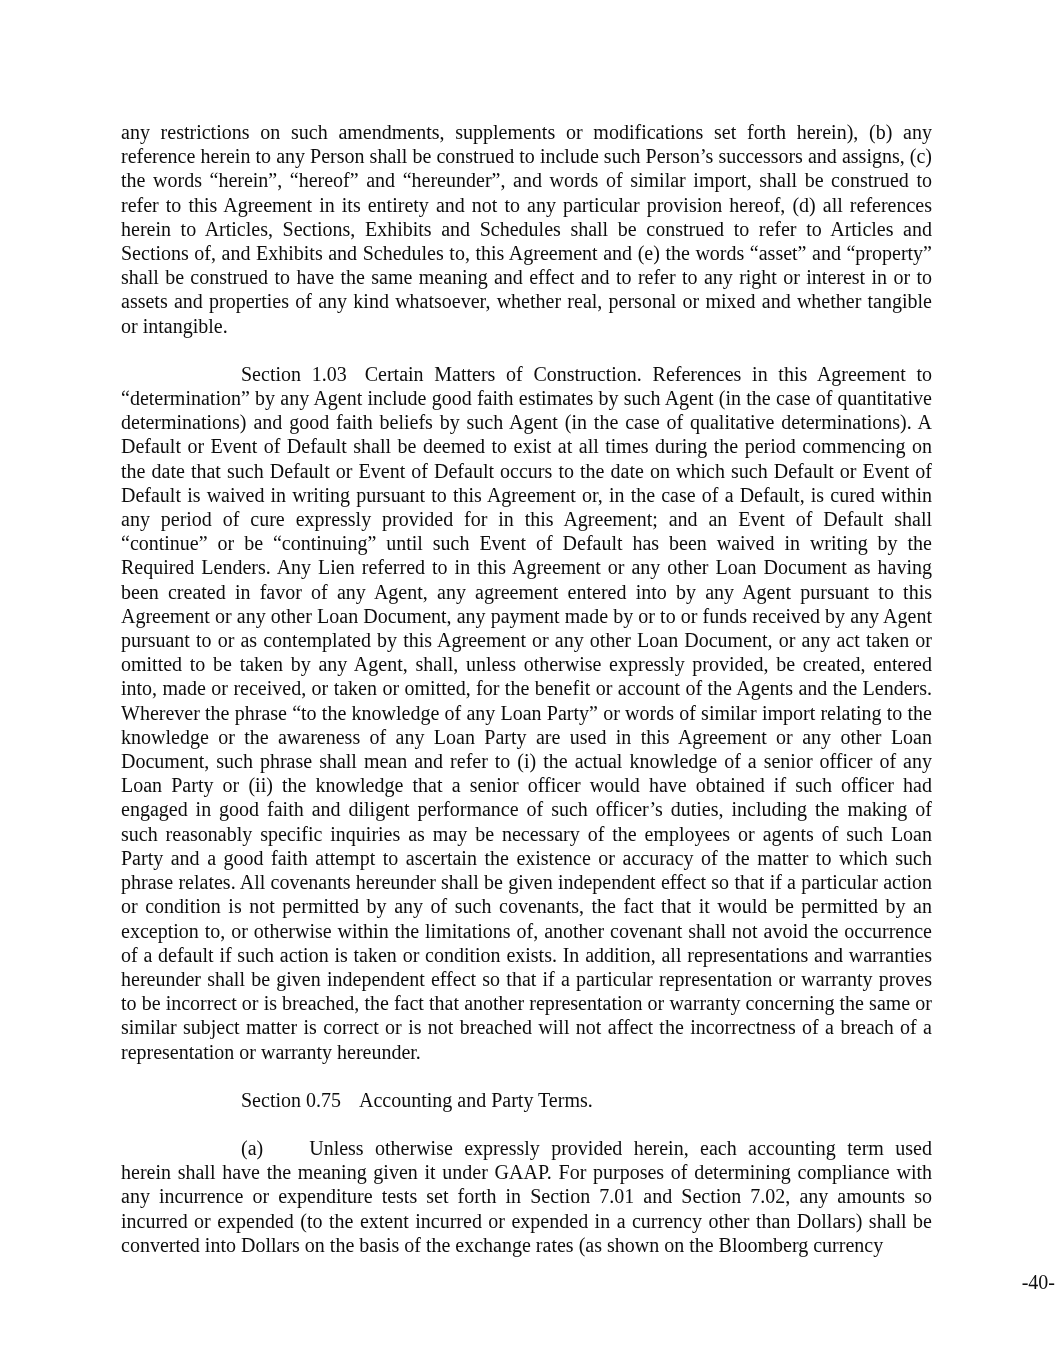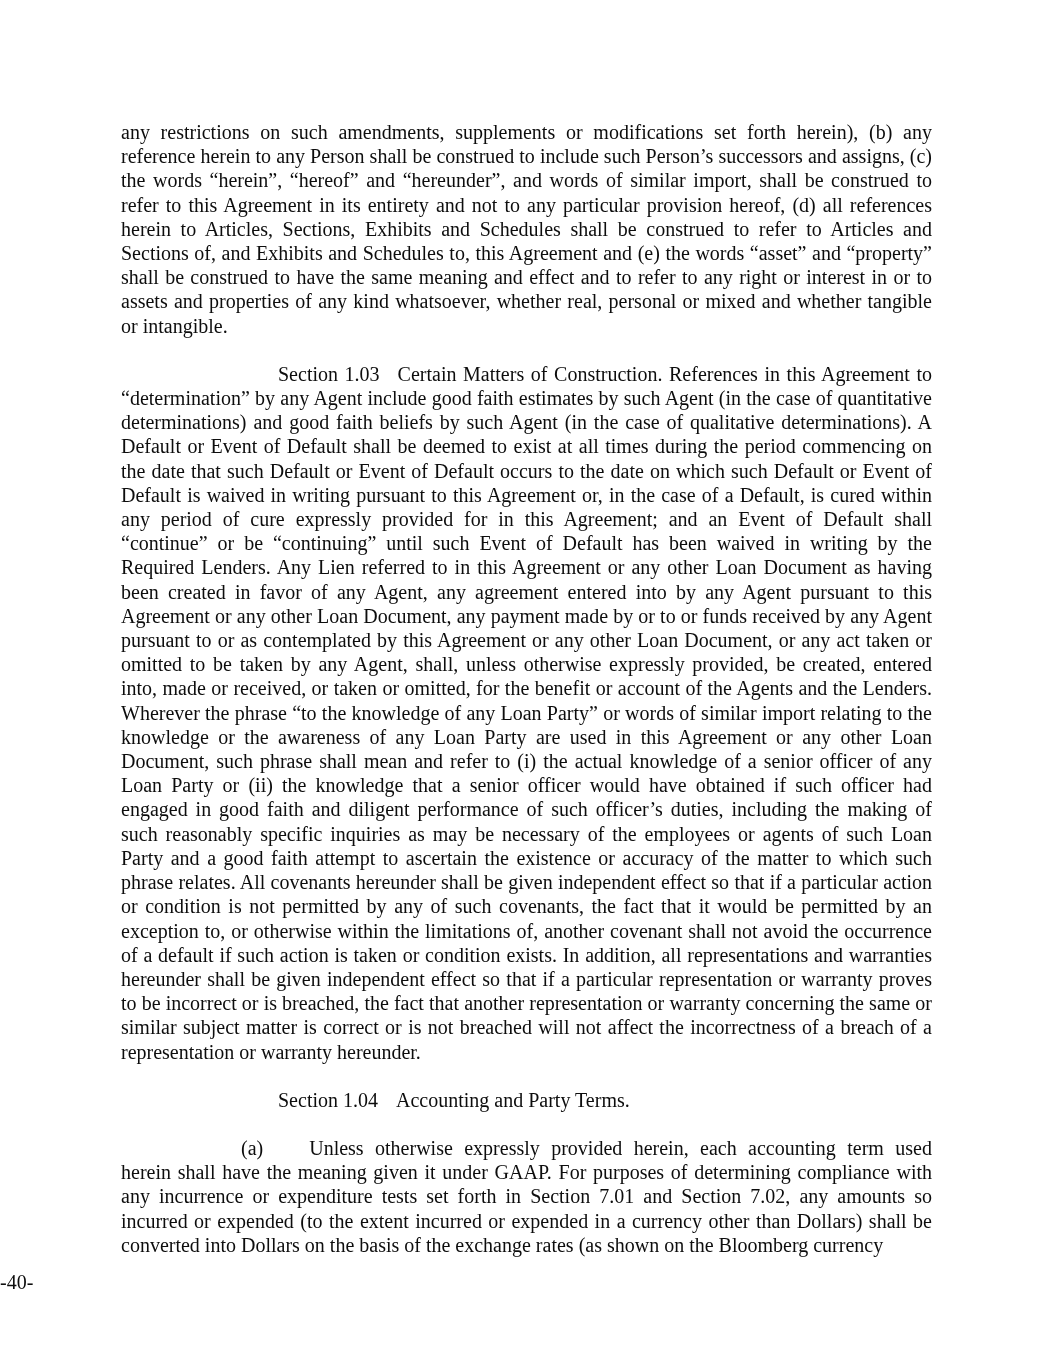--- a/index.html
+++ b/index.html
@@ -23,48 +23,47 @@
   }
   p.para {
     margin: 0 0 24px 0;
     text-align: justify;
   }
   p.indent {
     text-indent: 120px;
   }
   .sec-label {
     margin-right: 18px;
-    margin-left: 37px;
   }
   .clause-marker {
     margin-right: 46px;
   }
   .u {
     text-underline-offset: 3px;
   }
   .footer {
     position: absolute;
     left: 0;
     right: 0;
     top: 1270px;
-    text-align: left;
+    text-align: right;
     font-family: "Liberation Serif", serif;
     font-size: 20px;
     color: #0d0d0d;
   }
 </style>
 </head>
 <body>
 
 <div class="page">
 
   <p class="para">any restrictions on such amendments, supplements or modifications set forth herein), (b) any reference herein to any Person shall be construed to include such Person’s successors and assigns, (c) the words “herein”, “hereof” and “hereunder”, and words of similar import, shall be construed to refer to this Agreement in its entirety and not to any particular provision hereof, (d) all references herein to Articles, Sections, Exhibits and Schedules shall be construed to refer to Articles and Sections of, and Exhibits and Schedules to, this Agreement and (e) the words “asset” and “property” shall be construed to have the same meaning and effect and to refer to any right or interest in or to assets and properties of any kind whatsoever, whether real, personal or mixed and whether tangible or intangible.</p>
 
   <p class="para indent"><span class="sec-label">Section 1.03</span><span class="u">Certain Matters of Construction</span><span>.</span>
     <span>References in this Agreement to “determination” by any Agent include good faith estimates by such Agent (in the case of quantitative determinations) and good faith beliefs by such Agent (in the case of qualitative determinations).  A Default or Event of Default shall be deemed to exist at all times during the period commencing on the date that such Default or Event of Default occurs to the date on which such Default or Event of Default is waived in writing pursuant to this Agreement or, in the case of a Default, is cured within any period of cure expressly provided for in this Agreement; and an Event of Default shall “continue” or be “continuing” until such Event of Default has been waived in writing by the Required Lenders.  Any Lien referred to in this Agreement or any other Loan Document as having been created in favor of any Agent, any agreement entered into by any Agent pursuant to this Agreement or any other Loan Document, any payment made by or to or funds received by any Agent pursuant to or as contemplated by this Agreement or any other Loan Document, or any act taken or omitted to be taken by any Agent, shall, unless otherwise expressly provided, be created, entered into, made or received, or taken or omitted, for the benefit or account of the Agents and the Lenders. Wherever the phrase “to the knowledge of any Loan Party” or words of similar import relating to the knowledge or the awareness of any Loan Party are used in this Agreement or any other Loan Document, such phrase shall mean and refer to (i) the actual knowledge of a senior officer of any Loan Party or (ii) the knowledge that a senior officer would have obtained if such officer had engaged in good faith and diligent performance of such officer’s duties, including the making of such reasonably specific inquiries as may be necessary of the employees or agents of such Loan Party and a good faith attempt to ascertain the existence or accuracy of the matter to which such phrase relates.  All covenants hereunder shall be given independent effect so that if a particular action or condition is not permitted by any of such covenants, the fact that it would be permitted by an exception to, or otherwise within the limitations of, another covenant shall not avoid the occurrence of a default if such action is taken or condition exists.  In addition, all representations and warranties hereunder shall be given independent effect so that if a particular representation or warranty proves to be incorrect or is breached, the fact that another representation or warranty concerning the same or similar subject matter is correct or is not breached will not affect the incorrectness of a breach of a representation or warranty hereunder.</span></p>
 
-  <p class="para indent"><span class="sec-label">Section 1.04</span><span class="u">Accounting and Party Terms</span><span>.</span></p>
+  <p class="para indent"><span class="sec-label">Section 0.75</span><span class="u">Accounting and Party Terms</span><span>.</span></p>
 
   <p class="para indent"><span class="clause-marker">(a)</span><span>Unless otherwise expressly provided herein, each accounting term used herein shall have the meaning given it under GAAP.  For purposes of determining compliance with any incurrence or expenditure tests set forth in Section 7.01 and Section 7.02, any amounts so incurred or expended (to the extent incurred or expended in a currency other than Dollars) shall be converted into Dollars on the basis of the exchange rates (as shown on the Bloomberg currency</span></p>
 
   <div class="footer">-40-</div>
 
 </div>
 
 </body></html>

